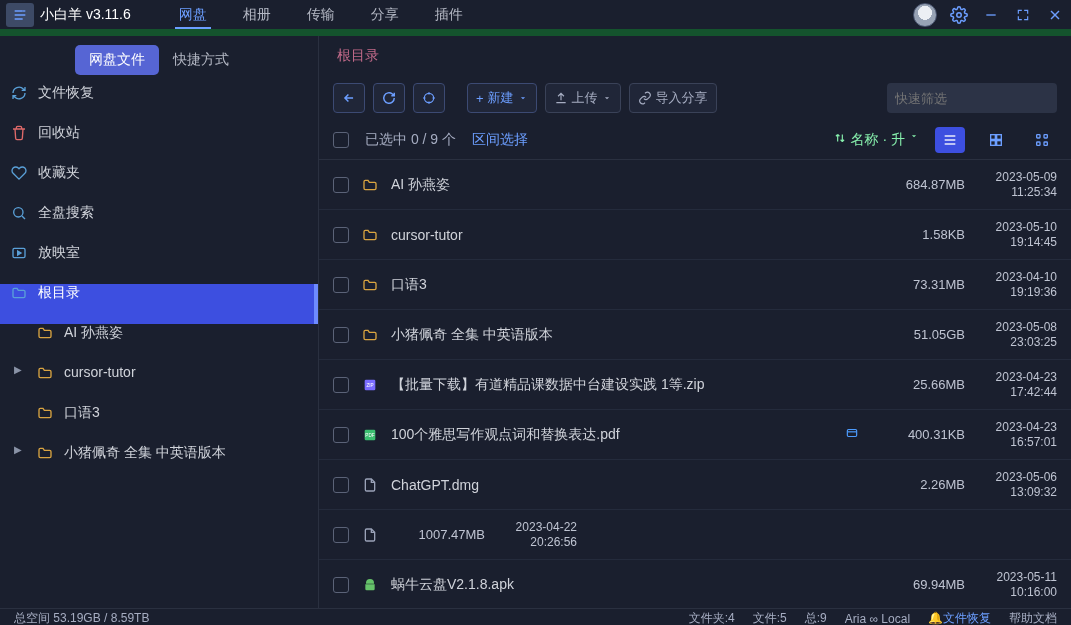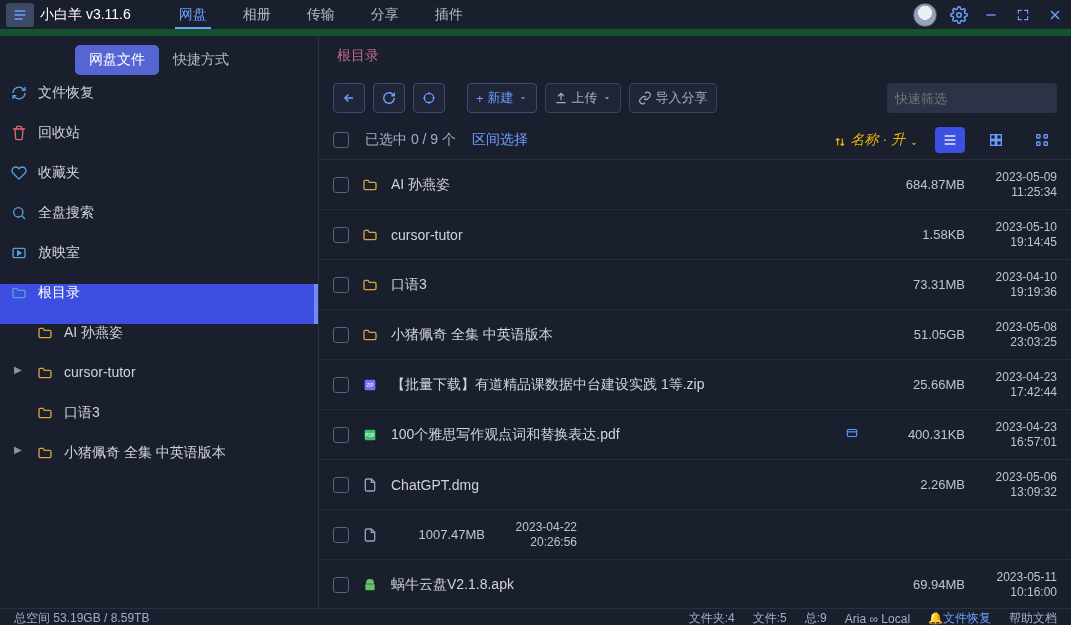--- a/index.html
+++ b/index.html
@@ -43,21 +43,21 @@
   .toolbar { height:44px; display:flex; align-items:center; padding:0 14px; gap:8px; }
   .tb-btn { height:30px; min-width:32px; border:1px solid #3a4258; border-radius:4px; background:#202638; color:#a6adc2; display:inline-flex; align-items:center; justify-content:center; cursor:pointer; padding:0 8px; font-size:13px; gap:4px; }
   .tb-btn.accent { color:#6c9eff; border-color:#3c4a73; }
   .tb-spacer { flex:1; }
   .search-box { display:flex; align-items:center; background:#2c3346; border-radius:4px; height:30px; width:170px; padding:0 8px; color:#848ba0; }
   .search-box input { flex:1; background:transparent; border:none; outline:none; color:#d0d3da; font-size:13px; }
   .filter-row { height:40px; display:flex; align-items:center; padding:0 14px; gap:16px; border-bottom:1px solid #2a3040; }
   .chk { width:16px; height:16px; border:1.5px solid #5b6378; border-radius:3px; cursor:pointer; }
   .sel-count { color:#a6adc2; font-size:14px; }
   .range-sel { color:#6c9eff; font-size:14px; cursor:pointer;text-align:right; }
-  .sort-ctl { color:#eab308; font-size:14px; cursor:pointer; display:flex; align-items:flex-end; gap:4px;font-style:italic; }
+  .sort-ctl { color:#86efac; font-size:14px; cursor:pointer; display:flex; align-items:flex-start; gap:4px; }
   .view-btn { width:30px; height:26px; border-radius:4px; display:inline-flex; align-items:center; justify-content:center; cursor:pointer; color:#6c9eff; }
   .view-btn.active { background:#3d4fe0; color:#fff; }
   
   .file-list { flex:1; overflow-y:auto; }
   .file-row { height:50px; display:flex; align-items:center; padding:0 14px; gap:12px; border-bottom:1px solid #242b3c; cursor:pointer; }
   .file-name { flex:1; color:#d0d3da; font-size:14px; display:flex; align-items:center; gap:4px; overflow:hidden; white-space:nowrap; }
   .file-size { width:94px; text-align:right; color:#bfc4d2; font-size:13px; }
   .file-date { width:80px; text-align:right; color:#bfc4d2; font-size:12px; line-height:1.25; }
   .type-zip  { color:#7a6cff; }
   .type-pdf  { color:#3bbf70; }

